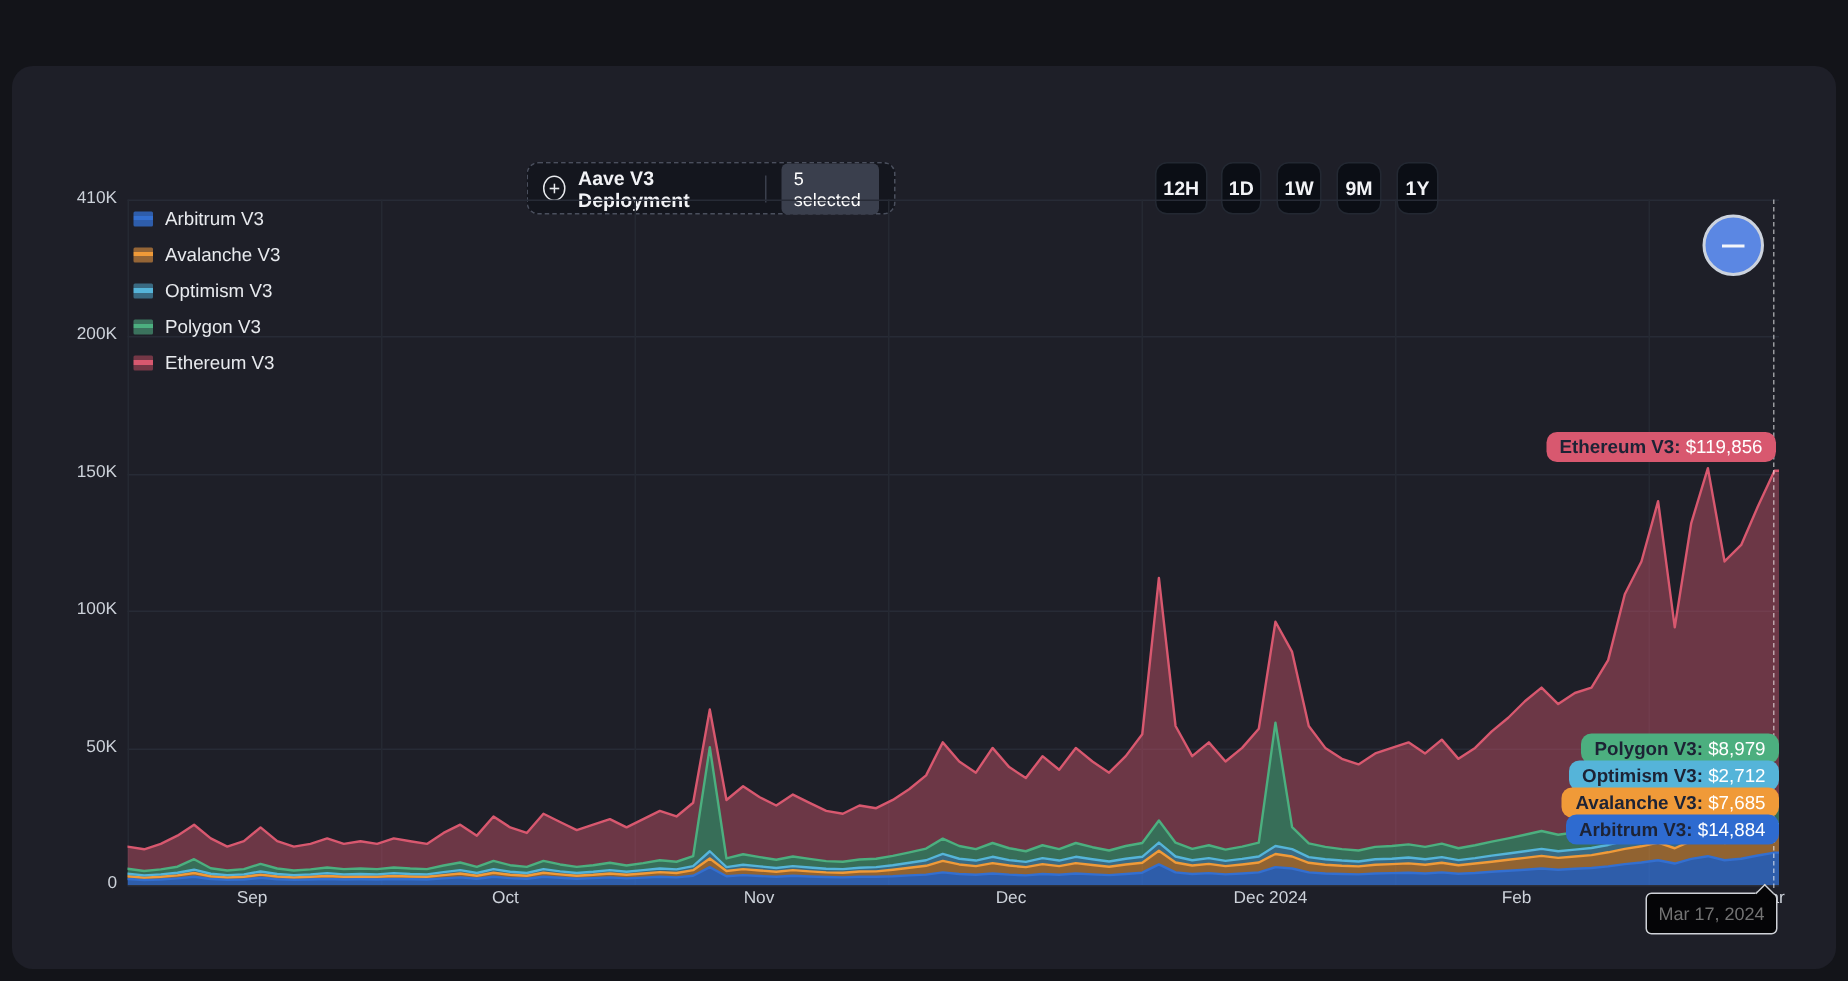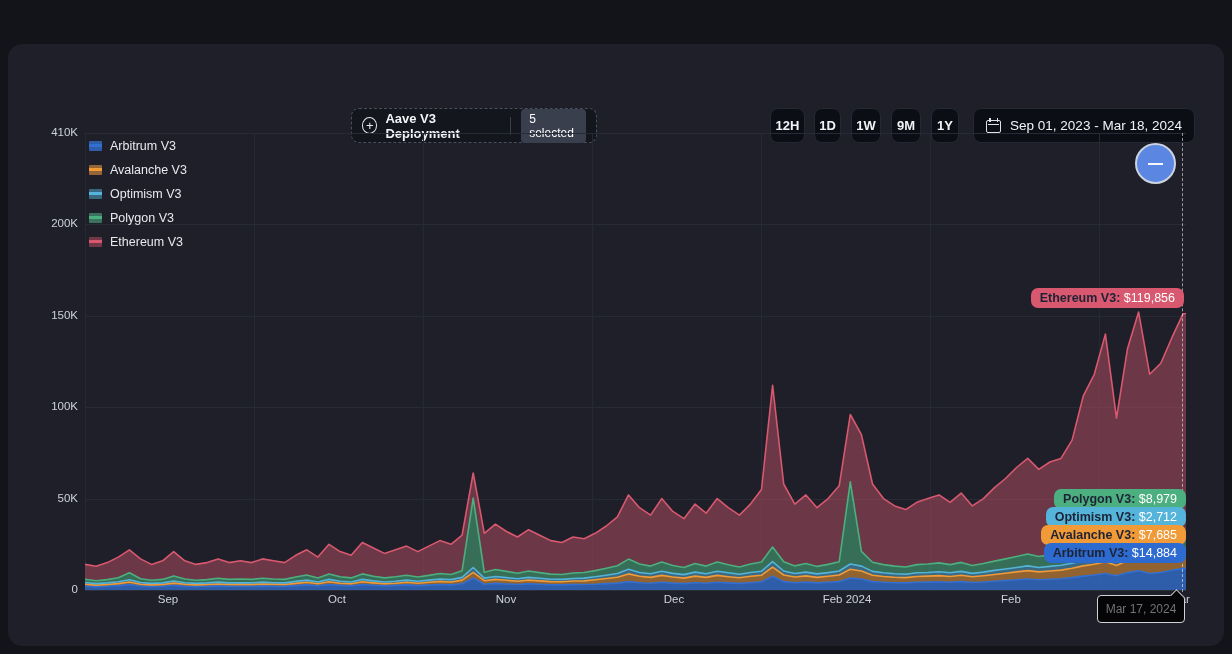--- a/index.html
+++ b/index.html
@@ -89,29 +89,20 @@
       <span class="selected-badge">5 selected</span>
     </div>
 
 
     <div class="tb-btn rb-12h">12H</div>
     <div class="tb-btn rb-1d">1D</div>
     <div class="tb-btn rb-1w">1W</div>
     <div class="tb-btn rb-1m">9M</div>
     <div class="tb-btn rb-1y">1Y</div>
 
-    <div class="tb-btn date-btn">
-      <span class="cal-icon">
-          <span class="frame"></span>
-          <span class="bar"></span>
-          <span class="pin1"></span>
-          <span class="pin2"></span>
-        </span>
-      <span>Sep 01, 2023 - Mar 18, 2024</span>
-    </div>
   </div>
 
   <div class="hgrid" style="top:133px"></div>
   <div class="hgrid" style="top:224px"></div>
   <div class="hgrid" style="top:316px"></div>
   <div class="hgrid" style="top:407px"></div>
   <div class="hgrid" style="top:499px"></div>
   <div class="vgrid" style="left:85px"></div>
   <div class="vgrid" style="left:254px"></div>
   <div class="vgrid" style="left:423px"></div>
@@ -142,21 +133,21 @@
         <polyline points="0,446.2 11.1,447.7 22.2,446.6 33.3,444.8 44.4,439.8 55.5,445.8 66.5,447.3 77.6,446.4 88.7,442.9 99.8,446 110.9,447.3 122,446.6 133.1,445.3 144.2,446.4 155.3,446 166.4,446.4 177.5,445.3 188.5,446 199.6,446.4 210.7,444 221.8,442 232.9,444.9 244,440.9 255.1,443.8 266.2,444.9 277.3,440.9 288.4,443.3 299.5,444.9 310.5,443.8 321.6,442.2 332.7,444 343.8,442.4 354.9,440.5 366,441.5 377.1,437.8 388.2,365.1 399.3,439.3 410.4,436.5 421.5,438.4 432.5,440.2 443.6,438 454.7,439.6 465.8,441.1 476.9,441.5 488,440 499.1,439.5 510.2,437.6 521.3,435.2 532.4,432.7 543.5,426.1 554.5,431 565.6,433.1 576.7,429 587.8,432.5 598.9,434.5 610,430.5 621.1,433.1 632.2,429 643.3,431.8 654.4,434 665.5,431 676.5,429 687.6,414 698.7,428.8 709.8,432.9 720.9,430.5 732,433.4 743.1,431.4 754.2,428.8 765.3,348.8 776.4,418.4 787.5,429.2 798.5,431.6 809.6,433.1 820.7,434 831.8,431.6 842.9,431 854,429.9 865.1,431.6 876.2,429.4 887.3,432.5 898.4,430.5 909.5,428.1 920.5,425.9 931.6,423.5 942.7,421 953.8,423.5 964.9,421.9 976,420.3 987.1,417.1 998.2,413.1 1009.3,410.4 1020.4,406.4 1031.5,412.9 1042.5,404.7 1053.6,400.1 1064.7,407.6 1075.8,405.1 1086.9,400.9 1098,399.9 1101,399.9" fill="none" stroke="#4caf7f" stroke-width="1.6" stroke-linejoin="round" stroke-linecap="round"></polyline>
         <polyline points="0,431.4 11.1,433.2 22.2,429.6 33.3,424.1 44.4,416.8 55.5,425.9 66.5,431.4 77.6,427.8 88.7,418.6 99.8,427.8 110.9,431.4 122,429.6 133.1,425.9 144.2,429.6 155.3,427.8 166.4,429.6 177.5,425.9 188.5,427.8 199.6,429.6 210.7,422.3 221.8,416.8 232.9,424.1 244,411.3 255.1,418.6 266.2,422.3 277.3,409.5 288.4,415 299.5,420.4 310.5,416.8 321.6,413.1 332.7,418.6 343.8,413.1 354.9,407.6 366,411.3 377.1,402.2 388.2,340 399.3,400.3 410.4,391.2 421.5,398.5 432.5,404 443.6,396.7 454.7,402.2 465.8,407.6 476.9,409.5 488,404 499.1,405.8 510.2,400.3 521.3,393 532.4,383.9 543.5,361.9 554.5,374.7 565.6,382.1 576.7,365.6 587.8,378.4 598.9,385.7 610,371.1 621.1,380.2 632.2,365.6 643.3,374.7 654.4,382.1 665.5,371.1 676.5,356.5 687.6,252.3 698.7,351 709.8,371.1 720.9,361.9 732,374.7 743.1,365.6 754.2,352.8 765.3,281.5 776.4,301.6 787.5,351 798.5,365.6 809.6,372.9 820.7,376.6 831.8,369.3 842.9,365.6 854,361.9 865.1,369.3 876.2,360.1 887.3,372.9 898.4,365.6 909.5,354.6 920.5,345.5 931.6,334.5 942.7,325.4 953.8,336.4 964.9,329 976,325.4 987.1,307.1 998.2,263.2 1009.3,241.3 1020.4,201.1 1031.5,285.2 1042.5,215.7 1053.6,179.1 1064.7,241.3 1075.8,230.3 1086.9,204.7 1098,180.8 1101,180.8" fill="none" stroke="#d8586f" stroke-width="1.6" stroke-linejoin="round" stroke-linecap="round"></polyline>
       </svg>
     </div>
   <div class="axis-bottom"></div>
 
   <span class="xtick" style="left:168px">Sep</span>
   <span class="xtick" style="left:337px">Oct</span>
   <span class="xtick" style="left:506px">Nov</span>
   <span class="xtick" style="left:674px">Dec</span>
-  <span class="xtick" style="left:847px">Feb 2024</span>
+  <span class="xtick" style="left:847px">Dec 2024</span>
   <span class="xtick" style="left:1011px">Feb</span>
   <span class="mar-label">Mar</span>
 
   <div class="legend">
       <div class="legend-item">
         <span class="swatch" style="background: linear-gradient(rgb(46, 93, 171) 0px, rgb(46, 93, 171) 28%, rgb(51, 111, 208) 28%, rgb(51, 111, 208) 60%, rgb(46, 93, 171) 60%, rgb(46, 93, 171) 100%);"></span>
         <span class="legend-label">Arbitrum V3</span>
       </div>
       <div class="legend-item">
         <span class="swatch" style="background: linear-gradient(rgb(149, 101, 54) 0px, rgb(149, 101, 54) 28%, rgb(240, 154, 56) 28%, rgb(240, 154, 56) 60%, rgb(149, 101, 54) 60%, rgb(149, 101, 54) 100%);"></span>

